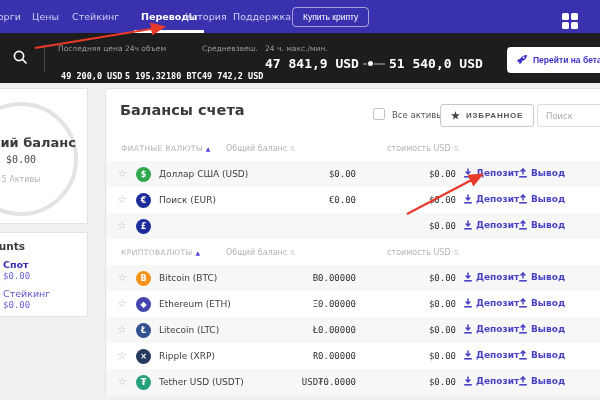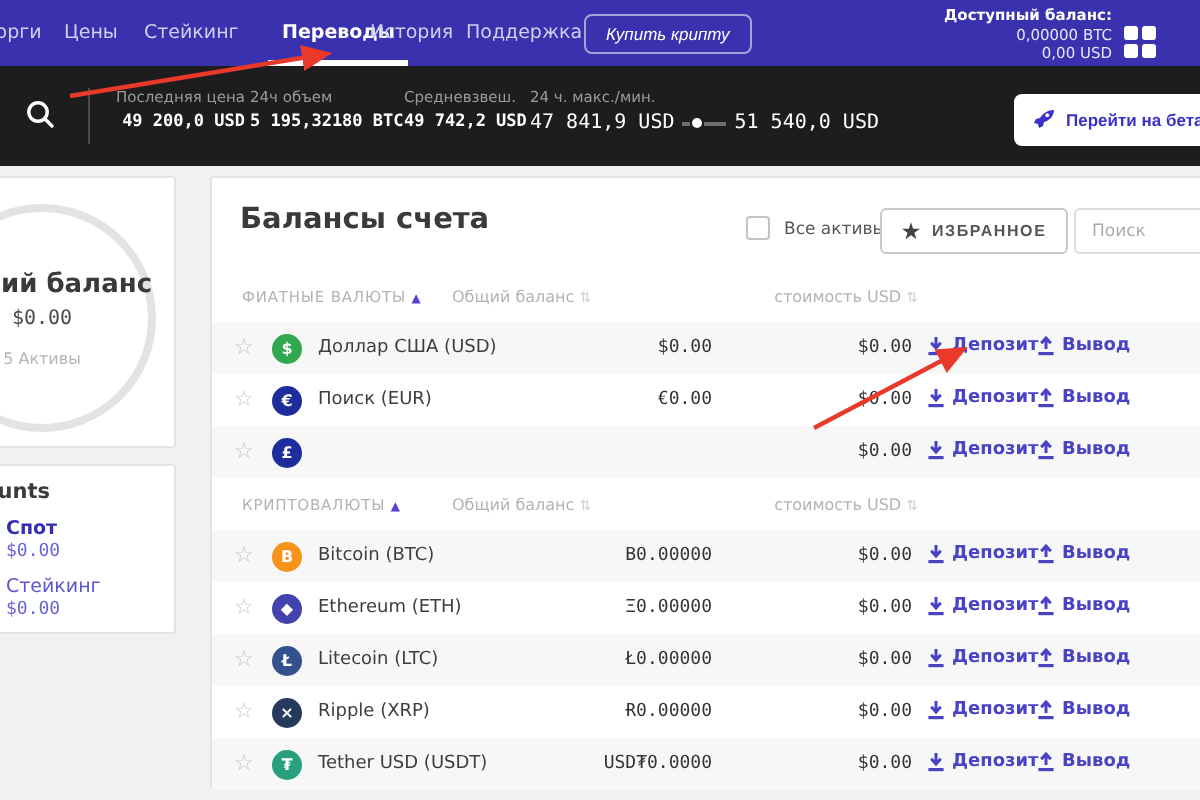--- a/index.html
+++ b/index.html
@@ -15,39 +15,39 @@
   .nav-item.active { color:#ffffff; font-weight:bold; }
   .nav-item.active::after { content:""; position:absolute; left:-7px; right:-7px; bottom:0; height:3px; background:#ffffff; }
   .nav-item:nth-child(1){ left:-8px; }
   .nav-item:nth-child(2){ left:32px;text-align:right; }
   .nav-item:nth-child(3){ left:72px; }
   .nav-item:nth-child(4){ left:141px; }
   .nav-item:nth-child(5){ left:185px; }
   .nav-item:nth-child(6){ left:233px; }
   .buy-btn { position:absolute; left:292px; top:7px; height:20px; padding:0 10px;
     border:1px solid rgba(255,255,255,.55); border-radius:4px; background:transparent;
-    color:#fff; font-size:8.5px; display:flex; align-items:center; cursor:pointer;font-style:italic; }
+    color:#fff; font-size:8.5px; display:flex; align-items:center; cursor:pointer; }
   .avail { position:absolute; right:44px; top:3px; text-align:right; color:#fff; line-height:9.5px; }
   .avail .lbl { font-size:7.5px; font-weight:bold; }
   .avail .val { font-size:7.5px; color:#e6e6fb; }
   .grid-icon { position:absolute; left:562px; top:13px; width:18px; height:17px;
     display:grid; grid-template-columns:7px 7px; grid-template-rows:7px 7px; gap:2px; cursor:pointer; }
   .grid-icon span { background:#fff; border-radius:1.5px; }
   
   .ticker { position:absolute; left:0; top:33px; width:600px; height:50px; background:#1d1d1d; z-index:2; }
   .search-ic { position:absolute; left:12px; top:16px; cursor:pointer; }
   .tick-div { position:absolute; left:44px; top:11px; width:1px; height:28px; background:#4a4a4a; }
   .stat { position:absolute; top:11px; }
-  .stat .sl { font-size:7.5px; color:#9b9b9b; margin-bottom:3px; }
+  .stat .sl { font-size:7.5px; color:#9b9b9b; margin-bottom:18px; }
   .stat .sv { font-size:8.5px; color:#ffffff; font-weight:bold; font-family:"DejaVu Sans Mono", monospace;text-align:right; }
   .stat:nth-of-type(1){ left:58px; } .stat:nth-of-type(2){ left:125px; } .stat:nth-of-type(3){ left:202px; }
   .range { position:absolute; left:265px; top:11px; }
   .range .sl { font-size:7.5px; color:#9b9b9b; margin-bottom:3px; }
   .range-row { display:flex; align-items:center; gap:4px; }
-  .range-row .sv { font-size:10px; color:#fff; font-weight:normal; font-family:"DejaVu Sans Mono", monospace;text-align:center; }
+  .range-row .sv { font-size:13px; color:#fff; font-weight:bold; font-family:"DejaVu Sans Mono", monospace;text-align:center; }
   .mini-slider { display:flex; align-items:center; gap:1px; }
   .mini-slider .t1 { width:4px; height:2px; background:#6e6e6e; }
   .mini-slider .dot { width:5px; height:5px; border-radius:50%; background:#fff; }
   .mini-slider .t2 { width:11px; height:2px; background:#6e6e6e; }
   .beta-btn { position:absolute; left:507px; top:14px; height:26px; width:110px; background:#ffffff;
     border:none; border-radius:4px; display:flex; align-items:center; gap:5px; padding:0 9px;
     color:#3b30c8; font-size:8.5px; font-weight:bold; cursor:pointer; }
   
   .card { position:absolute; background:#fff; border:1px solid #e3e3e3; border-radius:2px; }
   .side1 { left:-62px; top:88px; width:150px; height:136px; }
@@ -120,25 +120,20 @@
         <span>Переводы</span>
       </div>
       <div class="nav-item">
         <span>История</span>
       </div>
       <div class="nav-item">
         <span>Поддержка</span>
       </div>
     </nav>
   <button class="buy-btn">Купить крипту</button>
-  <div class="avail">
-    <div class="lbl">Доступный баланс:</div>
-    <div class="val">0,00000 BTC</div>
-    <div class="val">0,00 USD</div>
-  </div>
   <div class="grid-icon">
       <span></span>
       <span></span>
       <span></span>
       <span></span>
     </div>
 </header>
 
 <div class="ticker">
   <svg class="search-ic" width="17" height="17" viewBox="0 0 17 17">

